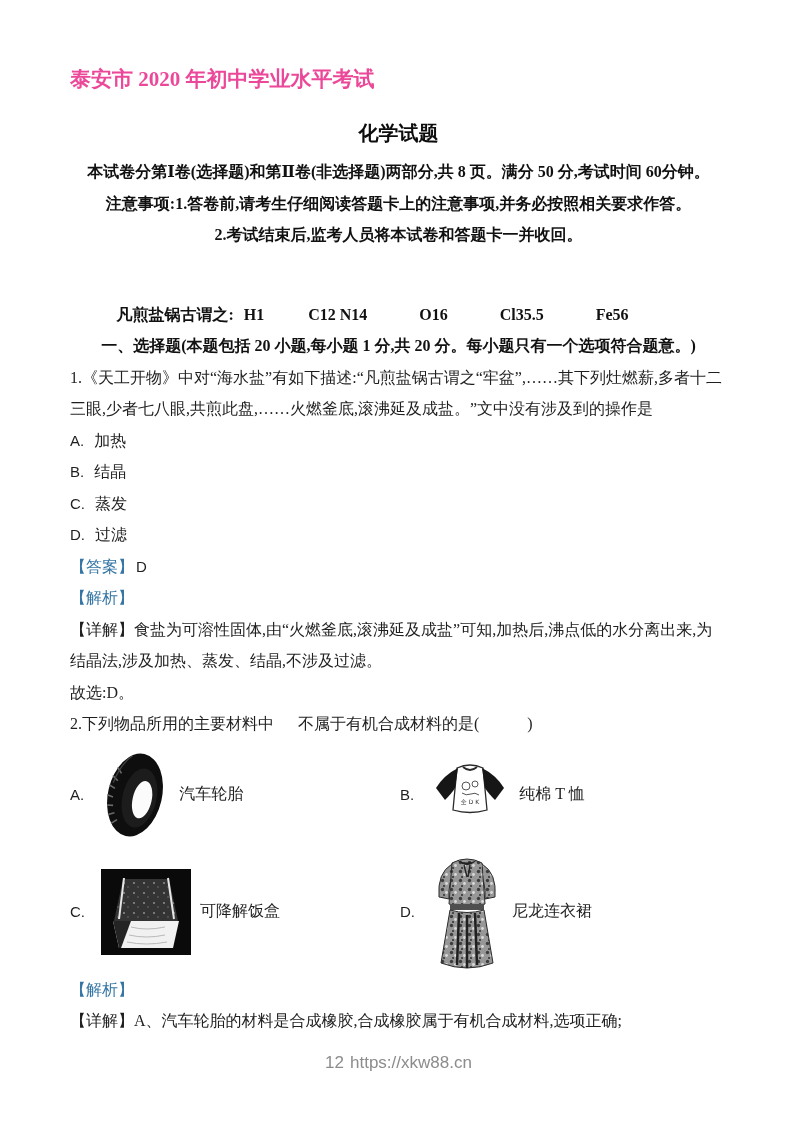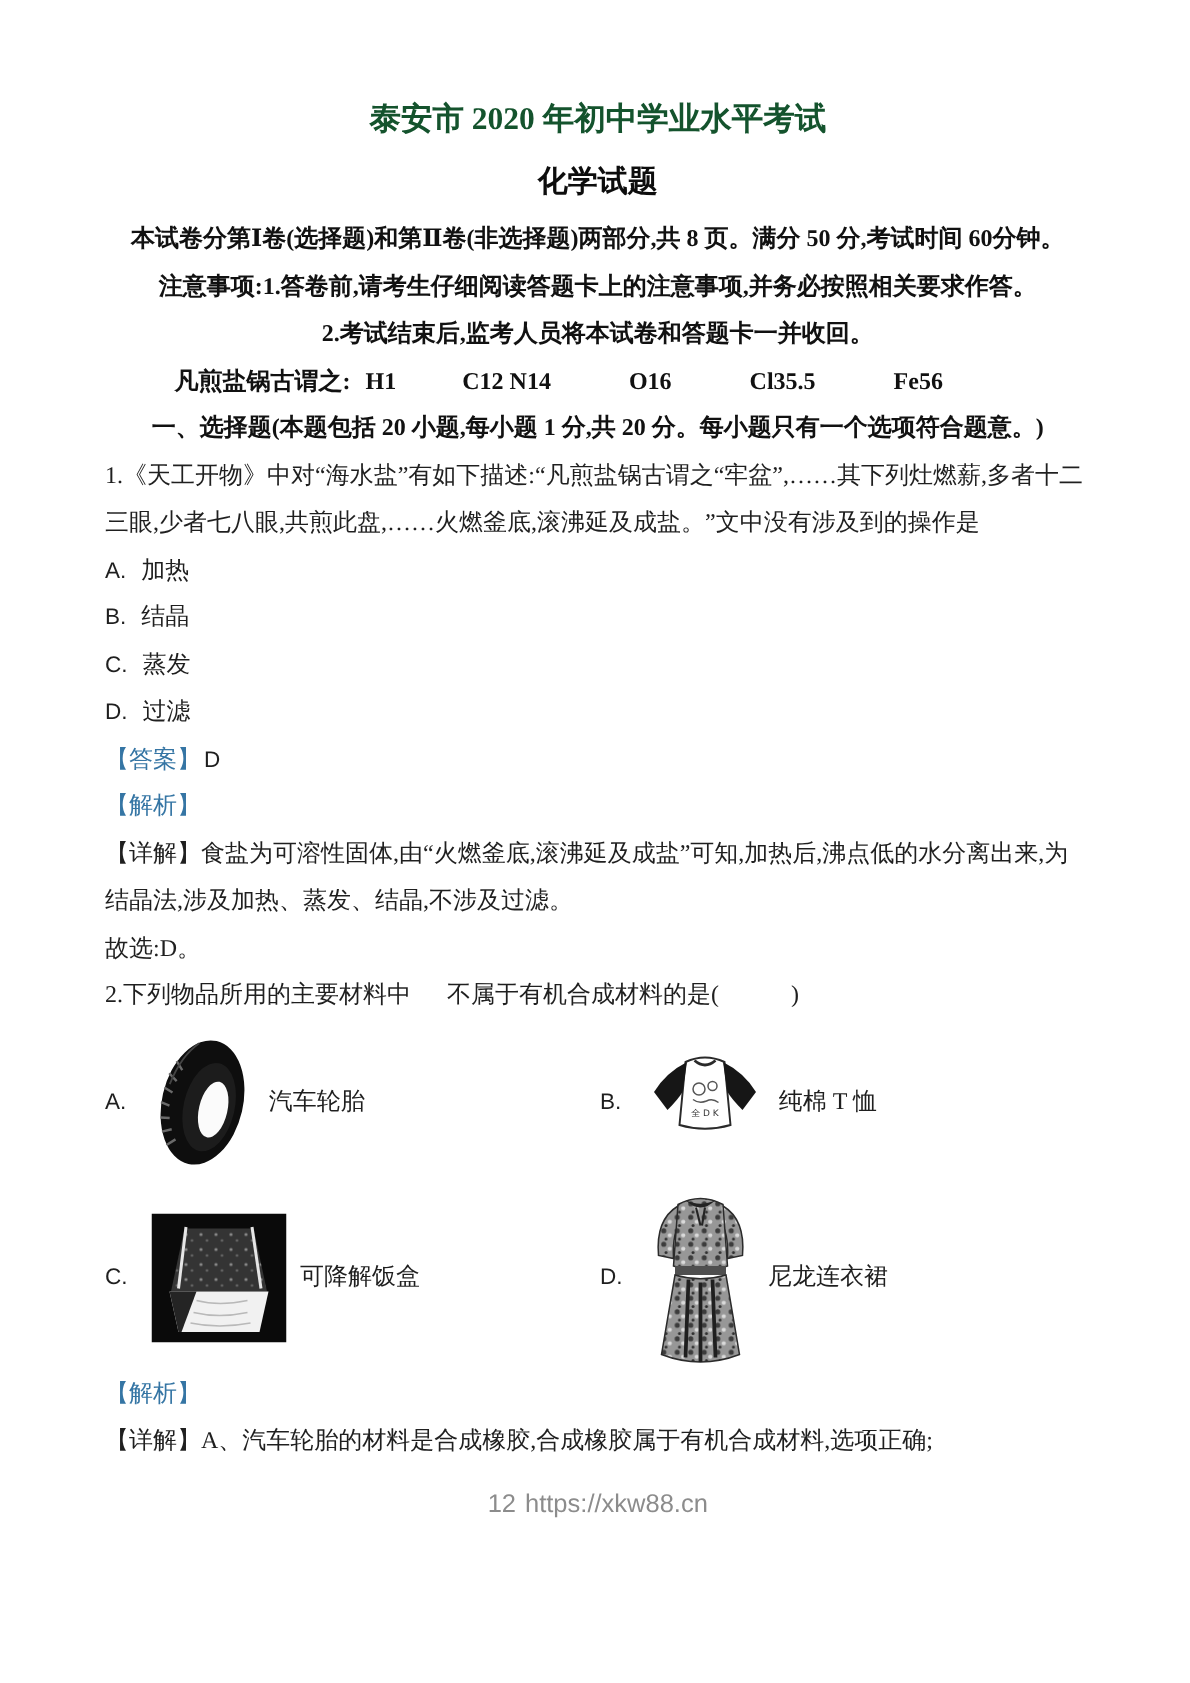--- a/index.html
+++ b/index.html
@@ -3,31 +3,31 @@
 <meta charset="utf-8">
 <style>
   html,body { margin:0; padding:0; background:#ffffff; }
   body {
     width:793px; height:1122px; overflow:hidden;
     font-family:"Liberation Serif","DejaVu Serif",serif;
     color:#1f1f1f;
   }
   .page { padding:64px 66px 0 70px; }
   .title {
-    text-align:center; font-weight:bold; font-size:21px; color:#14532d;
-    line-height:30px; margin:0 0 13px 0;
+    font-weight:bold; font-size:21px; color:#ec4899;
+    line-height:30px; margin:0 0 25px 0;
   }
   .subtitle {
     text-align:center; font-weight:bold; font-size:20px; color:#0d0d0d;
     line-height:28px; margin:0 0 9px 0;
   }
   p { margin:0; font-size:16px; line-height:31.5px; }
   .bold { font-weight:bold; color:#111;text-align:center; }
   .atomic .am { display:inline-block; margin-right:52px; }
-  .atomic .am-first { margin-left:10px; margin-right:44px; }
+  .atomic .am-first { margin-left:10px; margin-right:44px;margin-top:48px; }
   .ol { font-family:"Liberation Sans","DejaVu Sans",sans-serif; font-size:15px; margin-right:10px; }
   .tag { color:#3575A4; }
   .ansletter { font-family:"Liberation Sans","DejaVu Sans",sans-serif; font-size:15px; padding-left:2px; }
   .wavy {
     text-decoration-style:wavy;
     text-decoration-thickness:1px; text-underline-offset:4px;margin-left:24px;
   }
   .opt-row { display:flex; align-items:center; }
   .row1 { height:110px; }
   .row2 { height:124px; }

